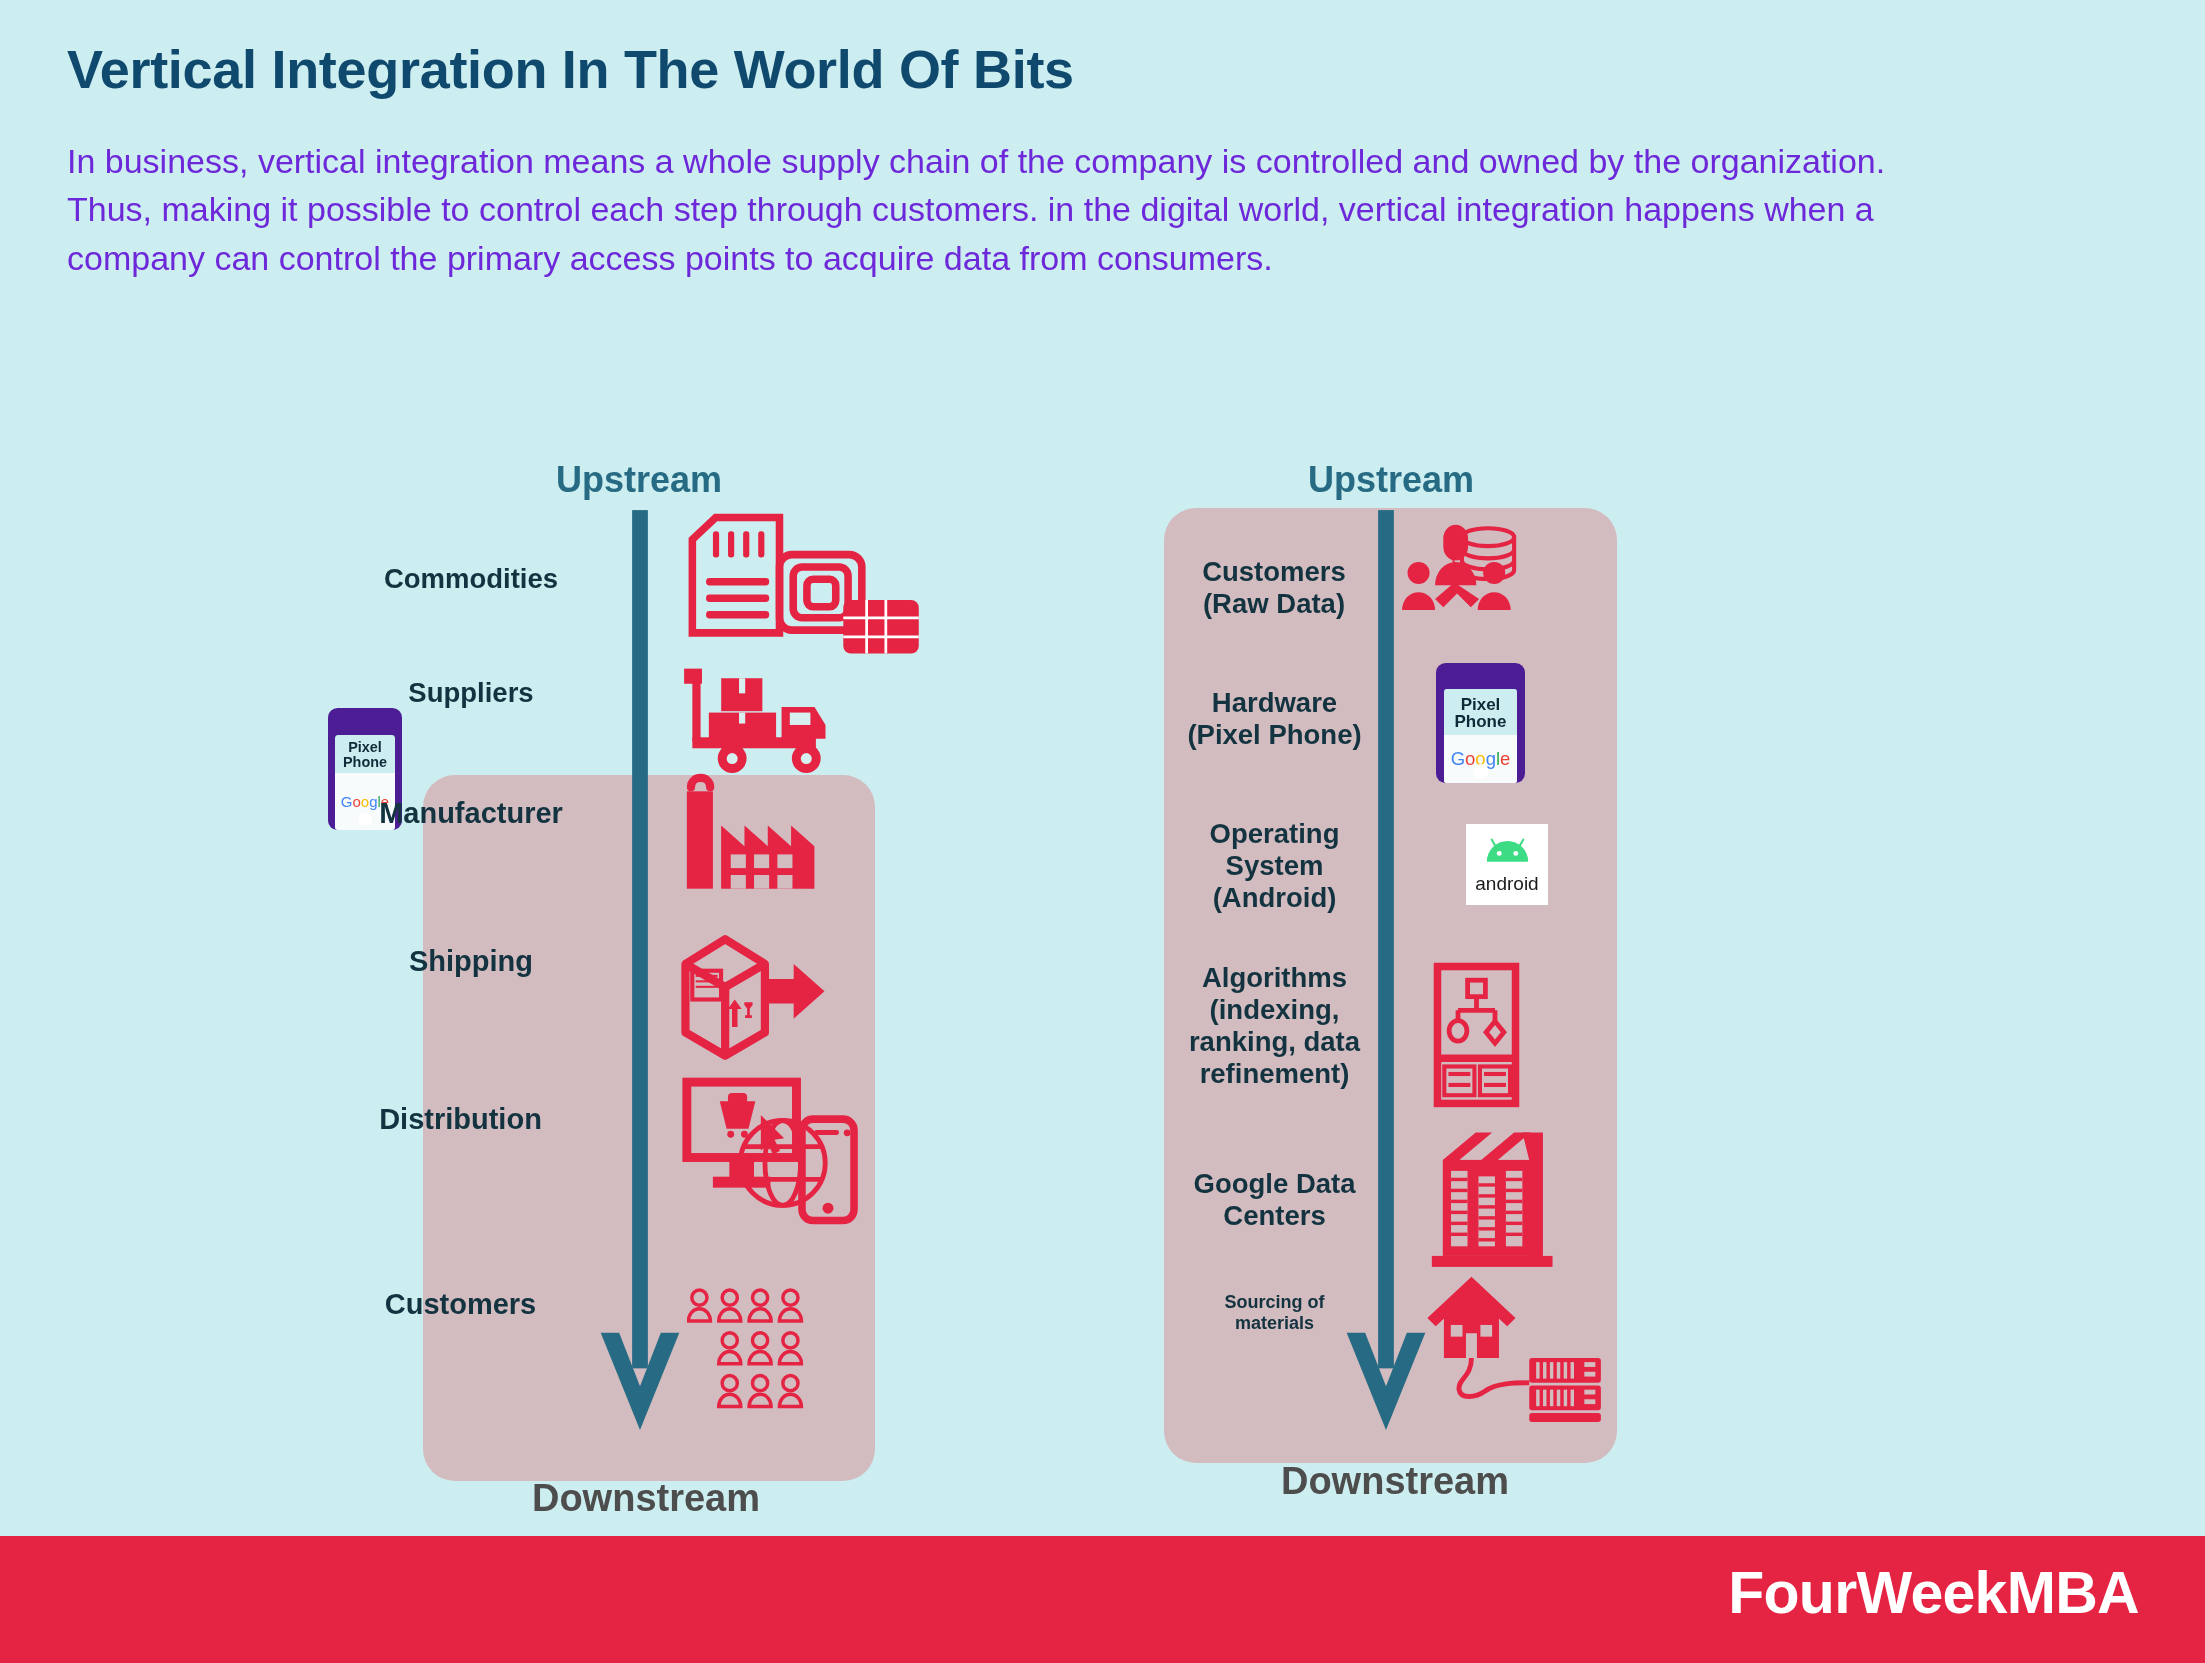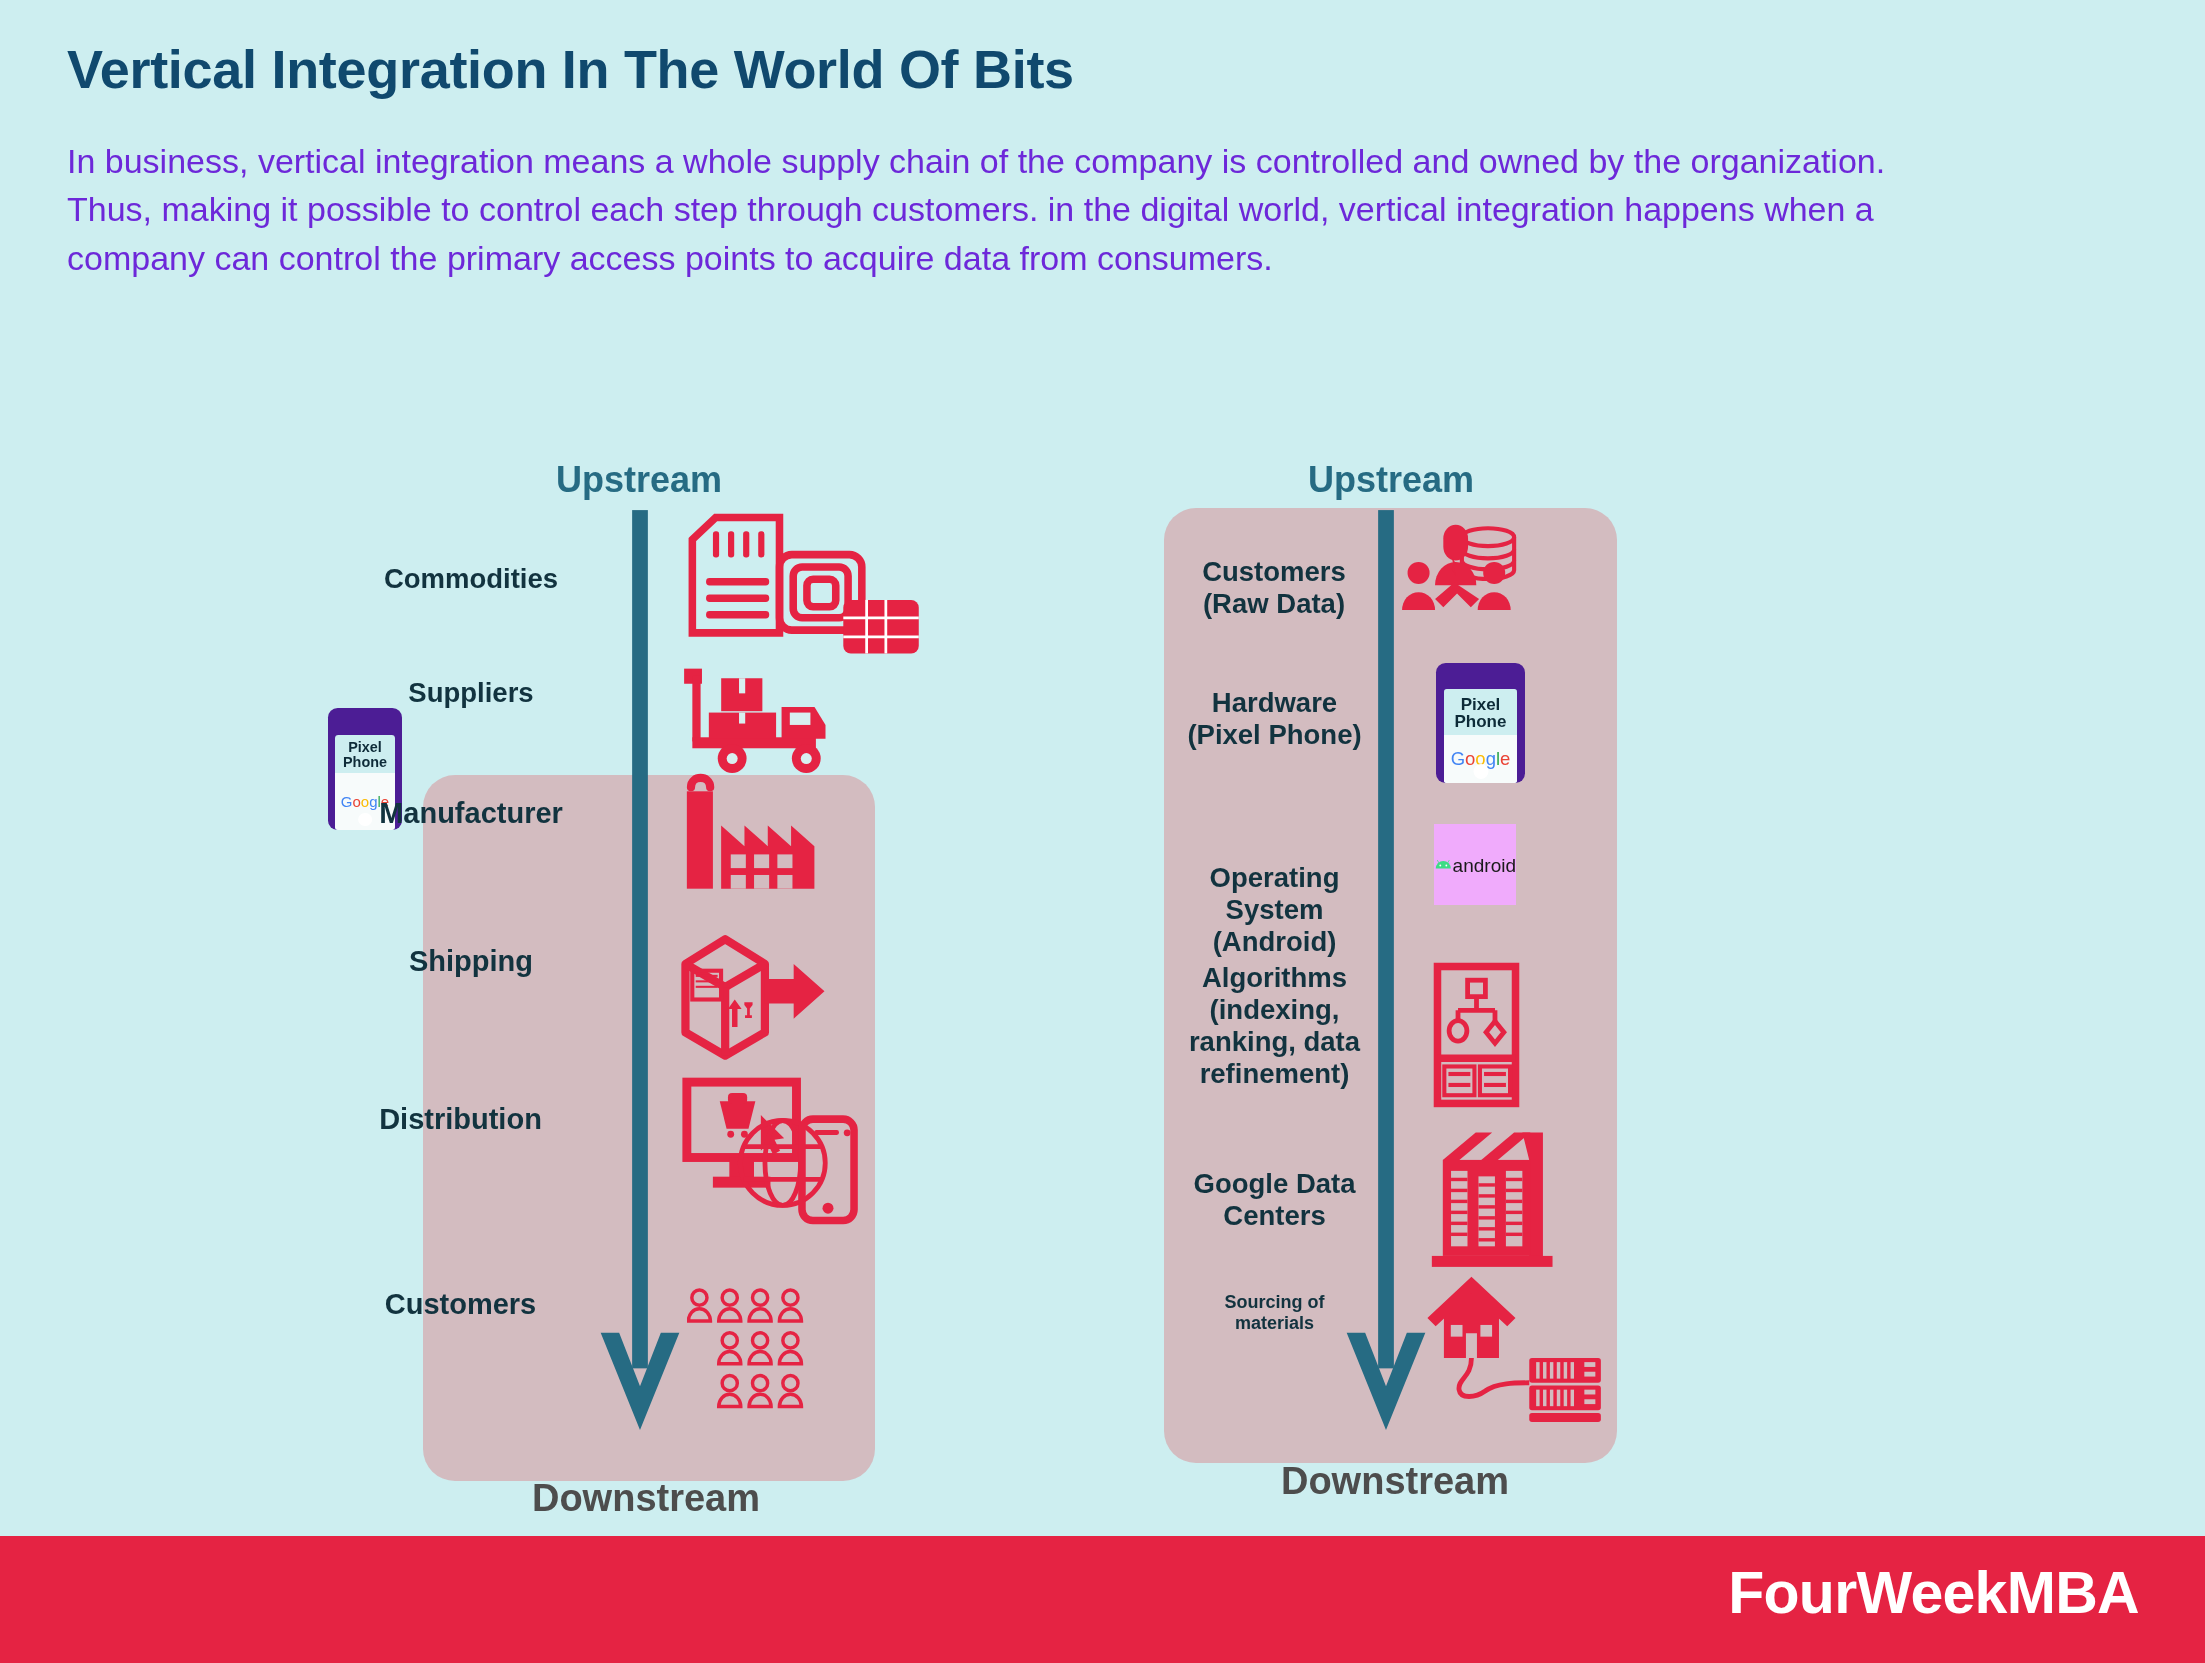--- a/index.html
+++ b/index.html
@@ -75,22 +75,22 @@
   .phone .home{
     position:absolute;bottom:3%;left:50%;transform:translateX(-50%);
     background:#ffffff;border-radius:50%;
   }
   .glogo{font-weight:normal;font-family:Liberation Sans, sans-serif;}
   .glogo .b{color:#4285f4}.glogo .r{color:#ea4335}
   .glogo .y{color:#fbbc05}.glogo .g{color:#34a853}
 
   
   .android-tile{
-    position:absolute;background:#f0abfc;
-    display:flex;flex-direction:row;align-items:center;justify-content:center;
+    position:absolute;background:#ffffff;
+    display:flex;flex-direction:column;align-items:center;justify-content:center;margin-left:32px;
   }
   .android-word{color:#1a1a1a;font-size:19px;margin-top:2.7px;}
 
   
   #footer-bar{
     position:absolute;left:0;bottom:0;width:2205px;height:127px;background:#e52343;
   }
   #footer-brand{
     position:absolute;right:66px;top:23.4px;
     color:#ffffff;font-size:59px;font-weight:bold;letter-spacing:-0.7px;
@@ -333,21 +333,21 @@
         <span>Pixel</span><br>
         <span>Phone</span>
       </div>
       <div class="gband">
         <span class="glogo" style="font-size:18.5px;"><span class="b">G</span><span class="r">o</span><span class="y">o</span><span class="b">g</span><span class="g">l</span><span class="r">e</span></span>
       </div>
     </div>
     <div class="home" style="width:15px;height:15px;"></div>
   </div>
 
-  <div class="stage-label" style="left:1168px;top:818px;width:213px;font-size:27.5px;white-space:pre-line;margin-top:44px;">Operating
+  <div class="stage-label" style="left:1168px;top:818px;width:213px;font-size:27.5px;white-space:pre-line;">Operating
 System
 (Android)</div>
   <div class="android-tile" style="left:1434px;top:824px;width:82px;height:81px;">
     <svg width="51" height="36" viewBox="0 0 74 52">
       <g fill="#3ddc84">
         <path d="M7 40 a30 30 0 0 1 60 0 z"></path>
       </g>
       <g stroke="#3ddc84" stroke-width="3" stroke-linecap="round" fill="none">
         <path d="M14 8 L21 20"></path>
         <path d="M60 8 L53 20"></path>

